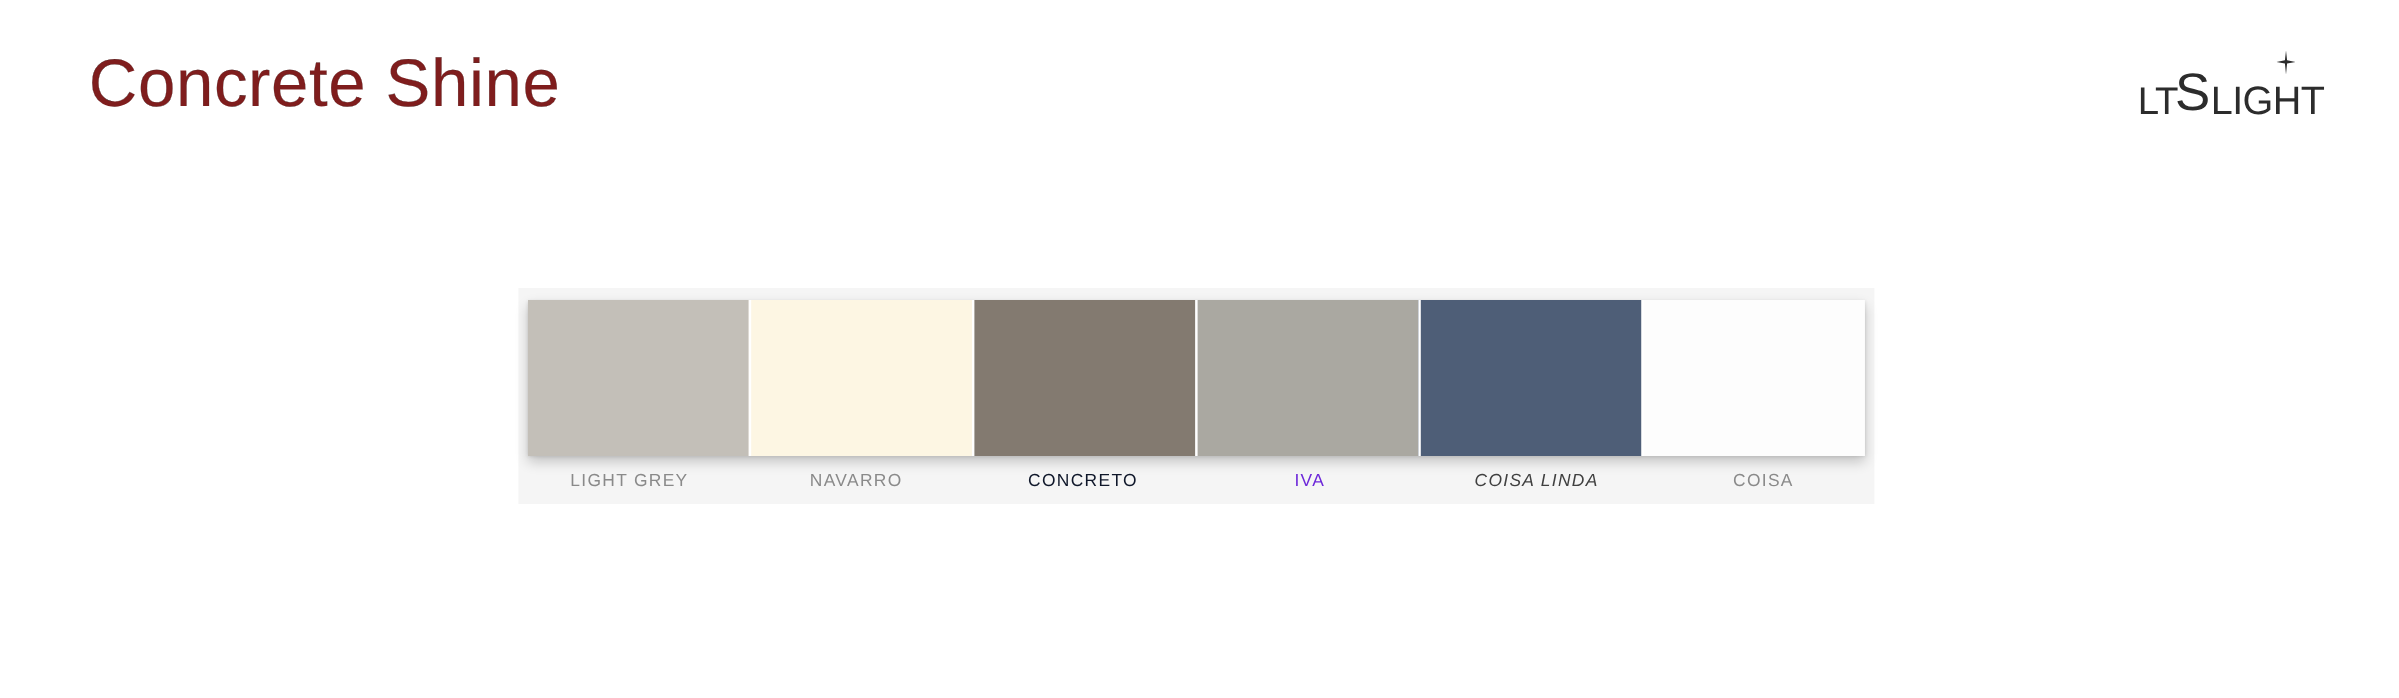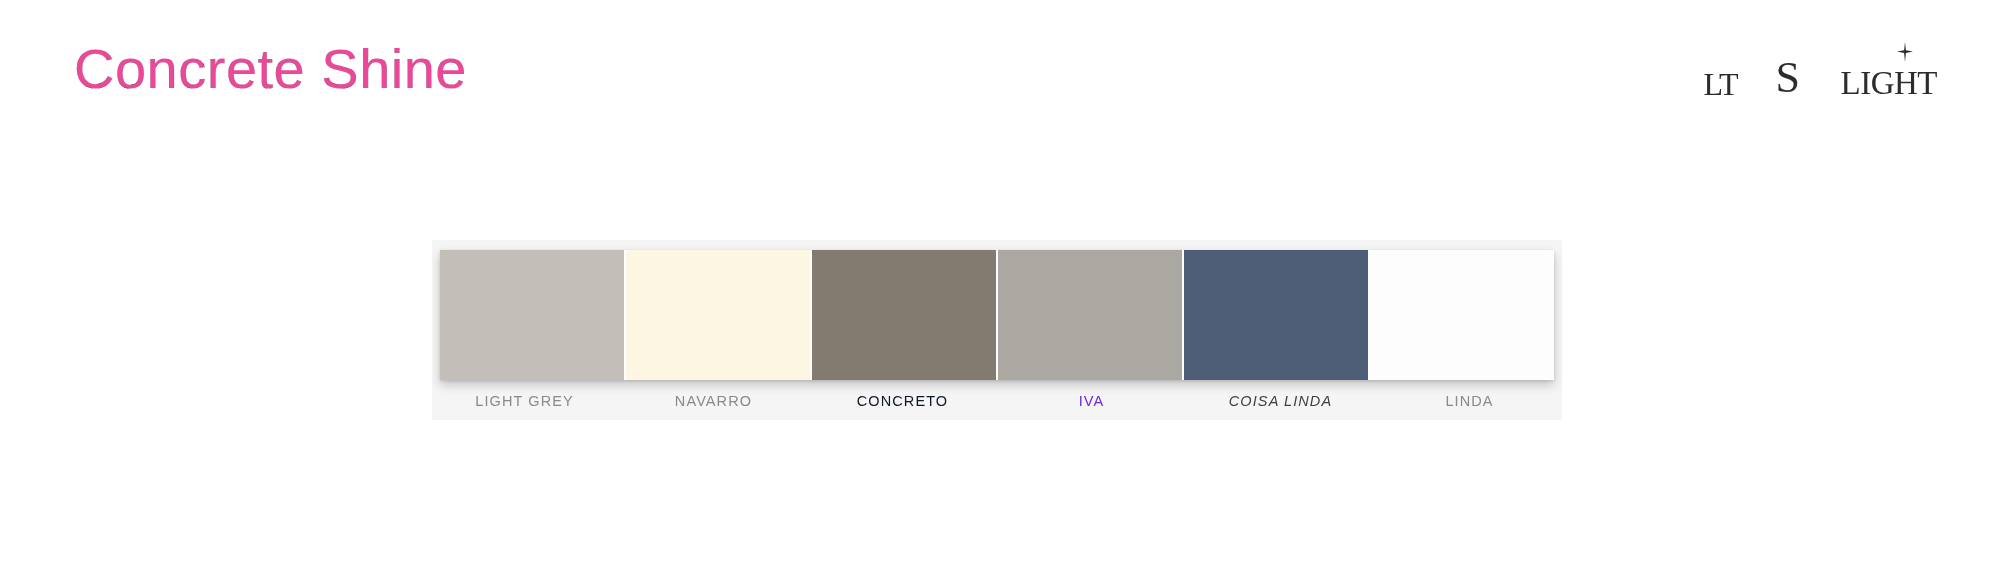--- a/index.html
+++ b/index.html
@@ -46,29 +46,28 @@
     position: absolute;
     right: 60px;
     top: 48px;
     height: 52px;
     display: flex;
     align-items: flex-end;
     justify-content: flex-end;
   }
   .brand-wordmark {
     position: relative;
-    font-family: Liberation Serif, serif;
+    font-family: Liberation Sans, sans-serif;
     font-size: 42px;
     line-height: 1;
     color: #2c2c2c;
     letter-spacing: -0.5px;
     white-space: nowrap;
     display: flex;
     align-items: flex-end;
-    gap: 40px;
   }
   .brand-lt {
     font-size: 32px;
     letter-spacing: -1px;
     padding-right: 1px;
   }
   .brand-s {
     font-size: 44px;
     position: relative;
     left: -3px;
@@ -136,21 +135,21 @@
     color: #8a8a8a;
     white-space: nowrap;
     line-height: 26px;
   }
 </style>
 </head>
 <body style="background: rgb(255, 255, 255);">
 
 <div class="header">
 
-  <div class="page-title" style="color: #ec4899; -webkit-text-stroke: 0.15px rgb(58, 58, 58);">Concrete Shine</div>
+  <div class="page-title" style="color: #7f1d1d; -webkit-text-stroke: 0.15px rgb(58, 58, 58);">Concrete Shine</div>
 
   <div class="brand">
     <div class="brand-wordmark">
       <span class="brand-lt">LT</span>
       <span class="brand-s">S</span>
       <span class="brand-hine">LIGHT</span>
       <svg class="brand-sparkle" viewBox="0 0 16 22">
         <path d="M8 0 L8.9 8.2 L16 9.6 L8.9 11 L8 20 L7.1 11 L0 9.6 L7.1 8.2 Z" fill="#2c2c2c"></path>
       </svg>
     </div>
@@ -168,16 +167,16 @@
     <div class="swatch" style="background:#4e5e77;"></div>
     <div class="swatch" style="background:#fdfdfd;"></div>
   </div>
 
   <div class="label-row">
     <div class="swatch-label" style="color: rgb(138, 138, 138);">LIGHT GREY</div>
     <div class="swatch-label" style="color: rgb(138, 138, 138);">NAVARRO</div>
     <div class="swatch-label" style="color: #0f172a;">CONCRETO</div>
     <div class="swatch-label" style="color: #6d28d9;">IVA</div>
     <div class="swatch-label" style="color: #404040; font-style: italic;">COISA LINDA</div>
-    <div class="swatch-label" style="color: rgb(138, 138, 138);">LINDA</div>
+    <div class="swatch-label" style="color: rgb(138, 138, 138);">COISA</div>
   </div>
 
 </div>
 
 </body></html>

